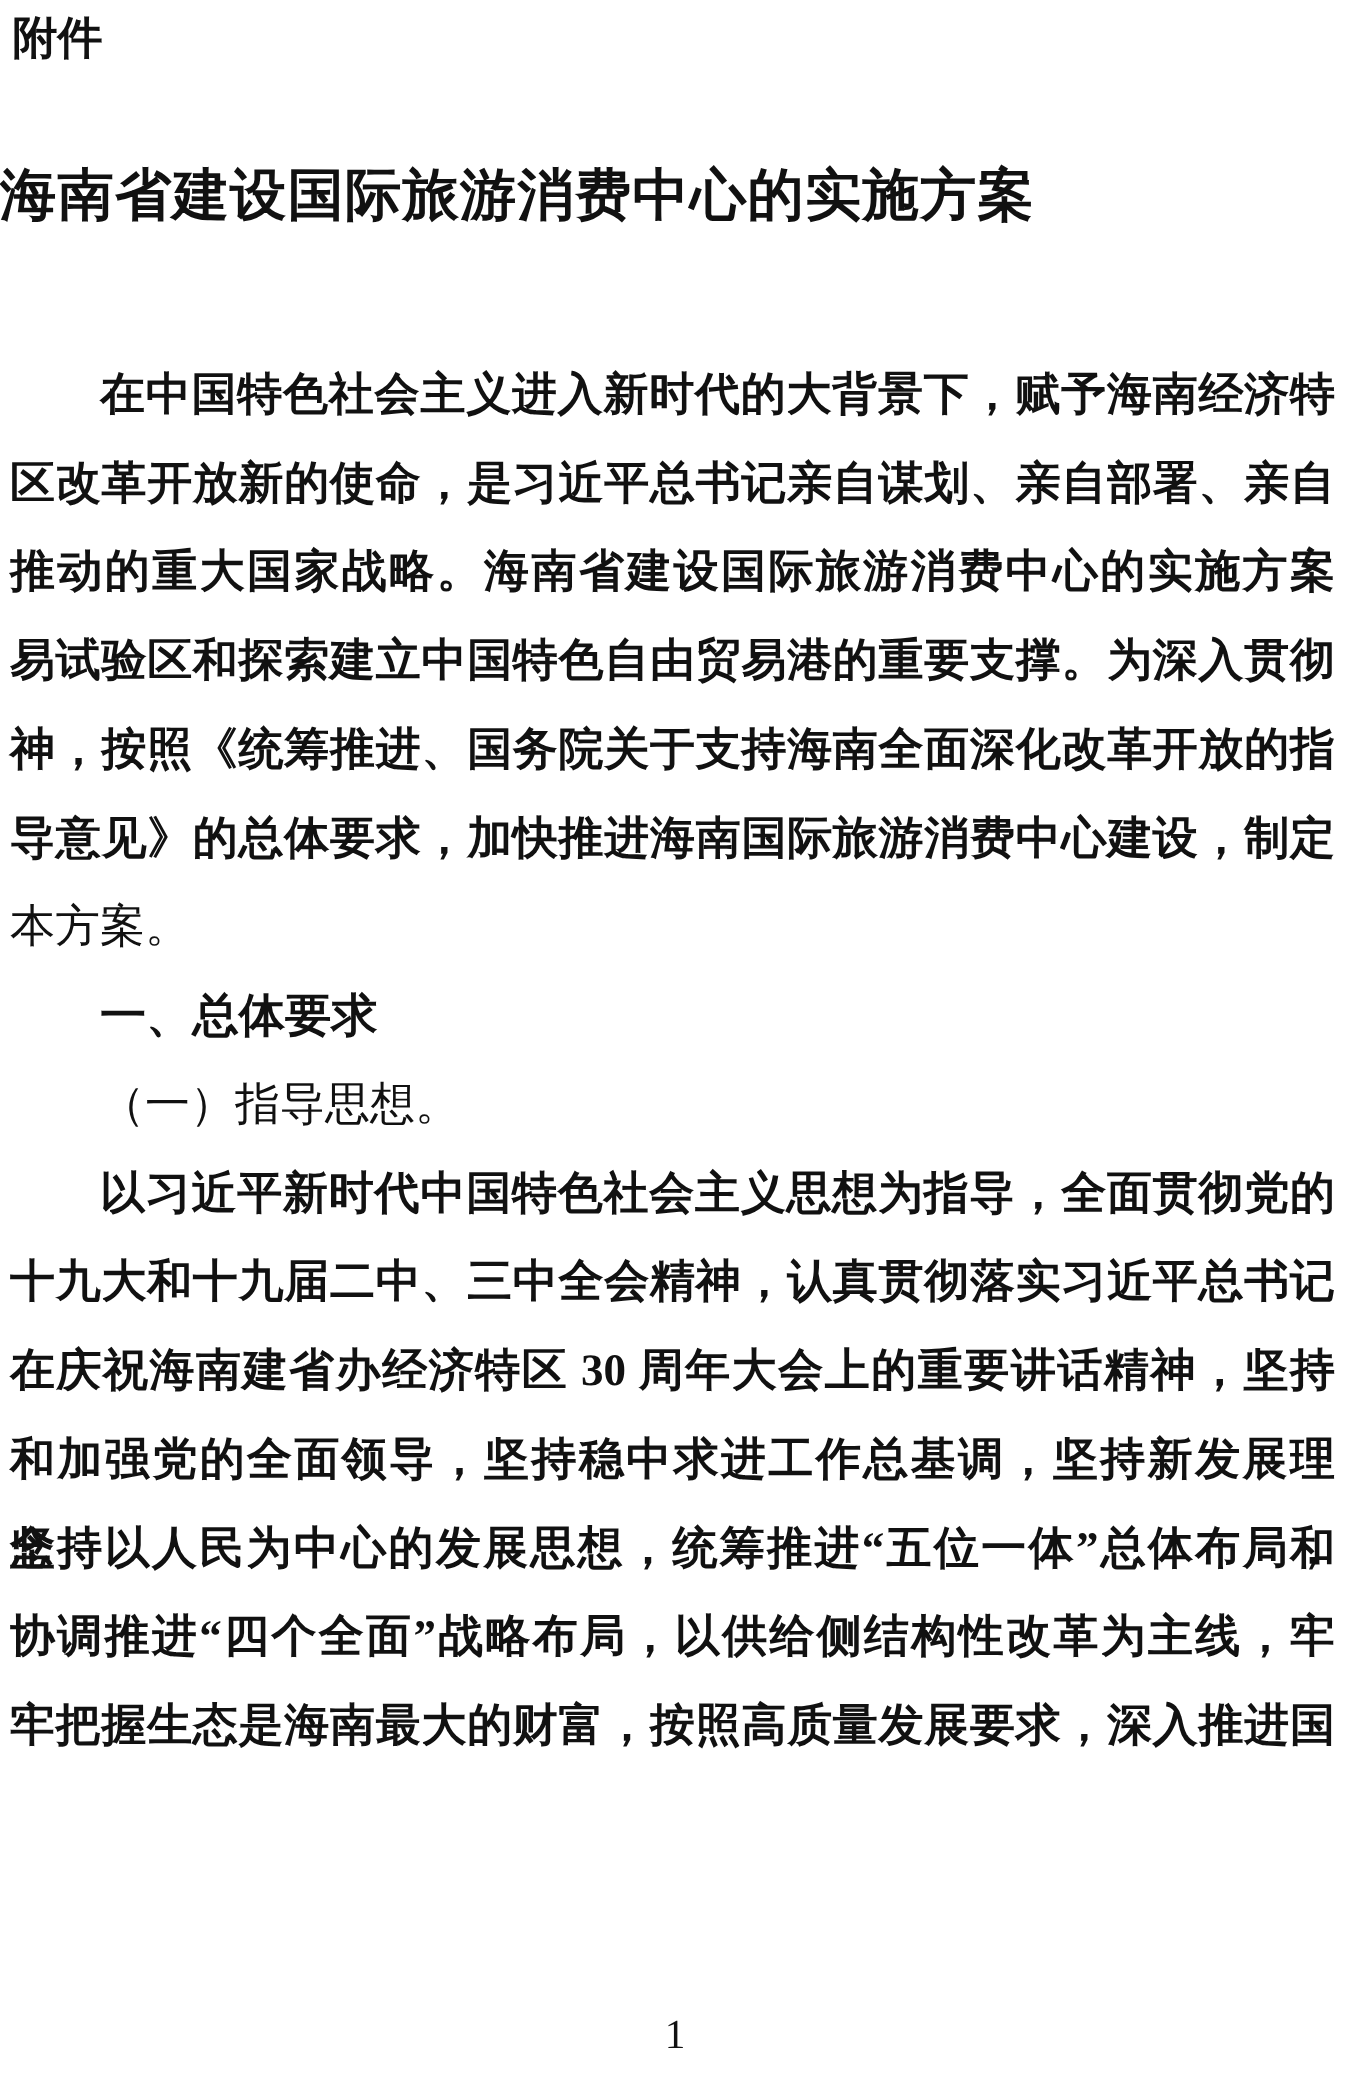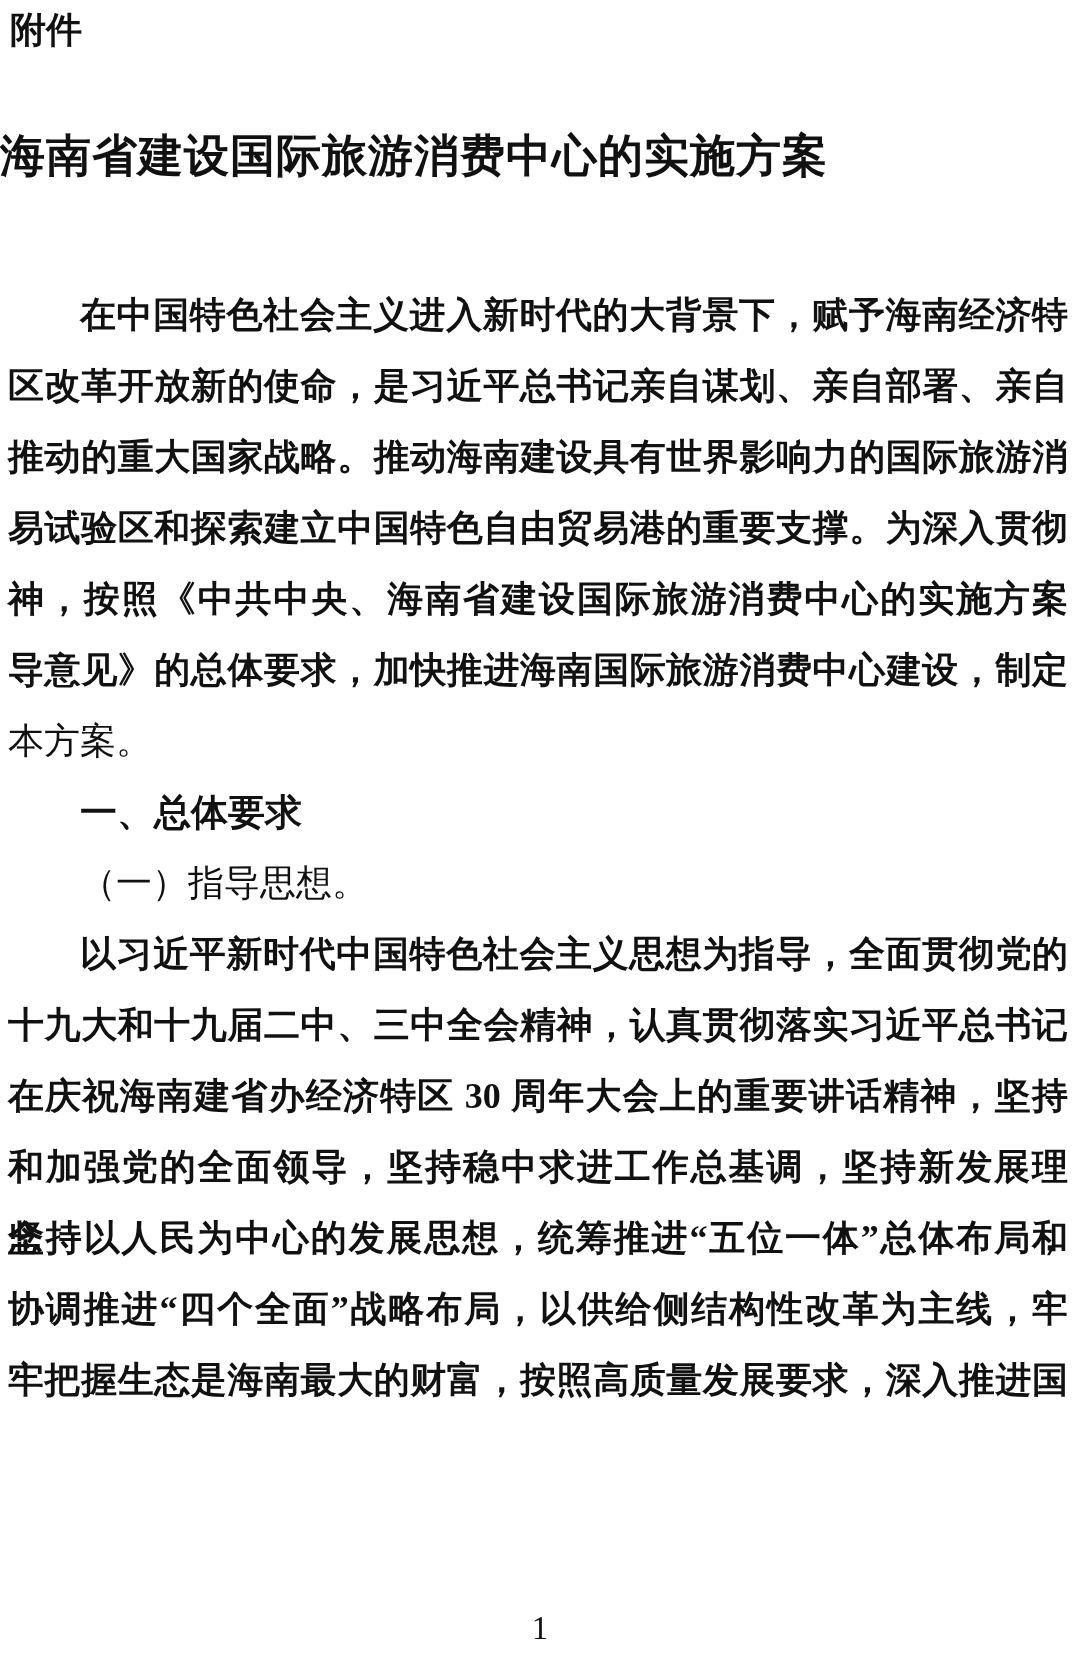--- a/index.html
+++ b/index.html
@@ -86,23 +86,23 @@
 <body>
 
 <div class="page">
   <div class="attachment">附件</div>
 
   <h1 class="title">海南省建设国际旅游消费中心的实施方案</h1>
 
   <div class="content">
       <div class="ln justify indent">在中国特色社会主义进入新时代的大背景下，赋予海南经济特</div>
       <div class="ln justify">区改革开放新的使命，是习近平总书记亲自谋划、亲自部署、亲自</div>
-      <div class="ln justify">推动的重大国家战略。推动海南建设具有世界影响力的国际旅游消</div>
+      <div class="ln justify">推动的重大国家战略。海南省建设国际旅游消费中心的实施方案</div>
       <div class="ln justify">易试验区和探索建立中国特色自由贸易港的重要支撑。为深入贯彻</div>
-      <div class="ln justify">神，按照《中共中央、海南省建设国际旅游消费中心的实施方案</div>
+      <div class="ln justify">神，按照《统筹推进、国务院关于支持海南全面深化改革开放的指</div>
       <div class="ln justify">导意见》的总体要求，加快推进海南国际旅游消费中心建设，制定</div>
       <div class="ln">本方案。</div>
       <div class="ln heading1 indent">一、总体要求</div>
       <div class="ln subheading indent">（一）指导思想。</div>
       <div class="ln justify indent">以习近平新时代中国特色社会主义思想为指导，全面贯彻党的</div>
       <div class="ln justify">十九大和十九届二中、三中全会精神，认真贯彻落实习近平总书记</div>
       <div class="ln justify">在庆祝海南建省办经济特区 30 周年大会上的重要讲话精神，坚持</div>
       <div class="ln justify">和加强党的全面领导，坚持稳中求进工作总基调，坚持新发展理念，</div>
       <div class="ln justify">坚持以人民为中心的发展思想，统筹推进“五位一体”总体布局和</div>
       <div class="ln justify">协调推进“四个全面”战略布局，以供给侧结构性改革为主线，牢</div>

